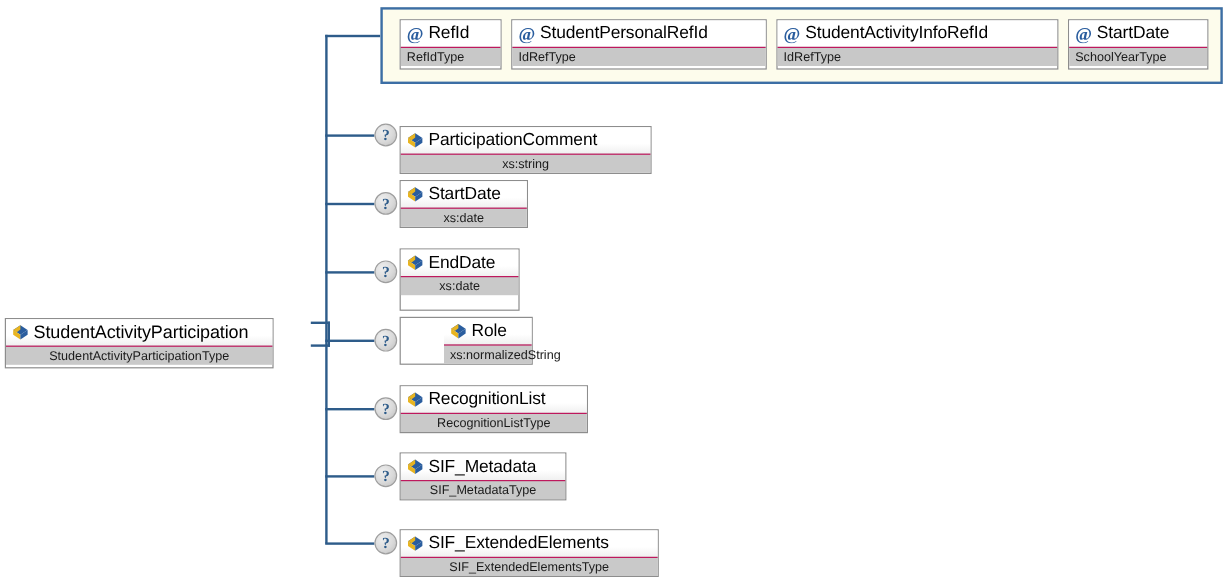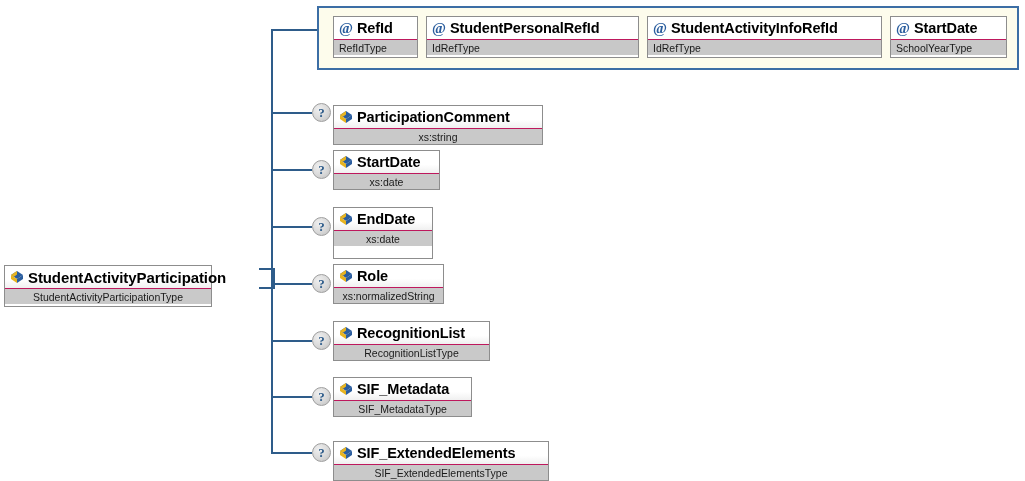--- a/index.html
+++ b/index.html
@@ -47,21 +47,21 @@
     display: flex;
     align-items: center;
     background: #ffffff;
     padding: 1px 6px 1px 4px;
     height: 22px;
     box-sizing: border-box;
     white-space: nowrap;
   }
   .node .title .label {
     font-size: 14.5px;
-    font-weight: bold;
+    font-weight: normal;
     color: #000000;
     letter-spacing: -0.1px;
     line-height: 1;
     padding-left: 3px;
   }
   .node .type {
     background: #c8c8c8;
     border-top: 1px solid #be185d;
     font-size: 10.5px;
     color: #1a1a1a;
@@ -180,21 +180,21 @@
           <svg width="16" height="16" viewBox="0 0 16 16">
             <text x="8" y="13" text-anchor="middle" font-family="Liberation Serif, serif" font-size="15" font-weight="bold" fill="#2a5d9e">@</text>
           </svg>
         </span>
         <span class="label">StartDate</span>
       </div>
       <div class="type">SchoolYearType</div>
     </div>
   </div>
 
-  <div class="node elem root" style="left:4px; top:265px; width:208px; height:42px;">
+  <div class="node elem root" style="left:4px; top:265px; width:224px; height:42px;">
     <div class="title">
       <span class="icon">
         <svg width="16" height="16" viewBox="0 0 16 16">
           <polygon points="8,2 14,6 8,10 2,6" fill="#2a5d9e"></polygon>
           <polygon points="2,6 8,10 8,14 2,10" fill="#e8b420"></polygon>
           <polygon points="14,6 8,10 8,14 14,10" fill="#2a5d9e"></polygon>
           <polygon points="8,2 2,6 5,7.8 8,5.5" fill="#e8b420"></polygon>
         </svg>
       </span>
       <span class="label">StudentActivityParticipation</span>
@@ -252,21 +252,21 @@
         </svg>
       </span>
       <span class="label">EndDate</span>
     </div>
     <div class="type">xs:date</div>
   </div>
 
   <div class="badge-opt" style="left:312px; top:274px;">
     <span>?</span>
   </div>
-  <div class="node elem" style="left:333px; top:264px; width:111px; height:40px;">
+  <div class="node elem" style="left:333px; top:264px; width:111px; height:40px;padding-left:36px;">
     <div class="title">
       <span class="icon">
         <svg width="16" height="16" viewBox="0 0 16 16">
           <polygon points="8,2 14,6 8,10 2,6" fill="#2a5d9e"></polygon>
           <polygon points="2,6 8,10 8,14 2,10" fill="#e8b420"></polygon>
           <polygon points="14,6 8,10 8,14 14,10" fill="#2a5d9e"></polygon>
           <polygon points="8,2 2,6 5,7.8 8,5.5" fill="#e8b420"></polygon>
         </svg>
       </span>
       <span class="label">Role</span>

